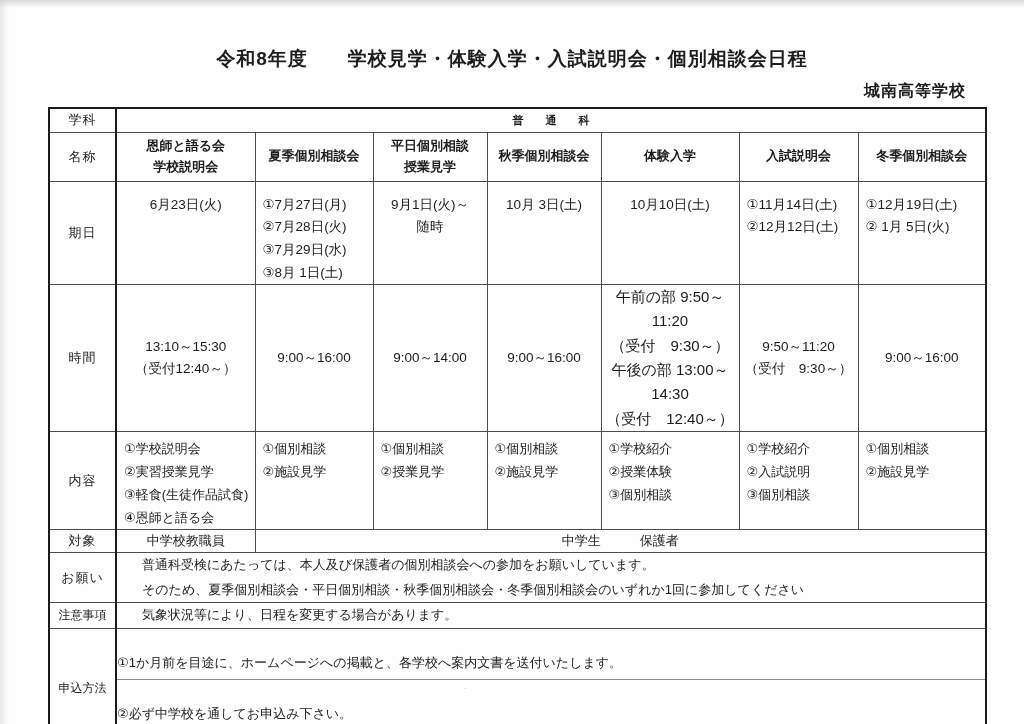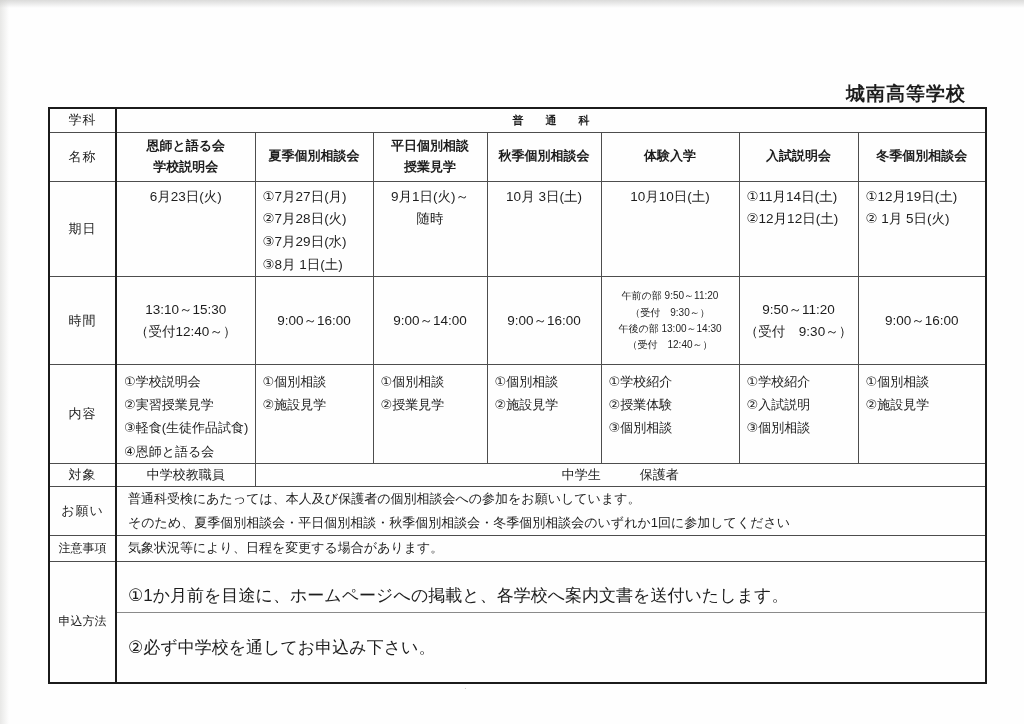--- a/index.html
+++ b/index.html
@@ -17,21 +17,21 @@
     background:linear-gradient(to right, rgba(205,205,202,.45), rgba(255,255,255,0)); }
   .scan-dot { position:absolute; left:464px; top:686px; width:5px; height:5px;
     color:#9a9a9a; font-size:8px; line-height:5px; opacity:.7; }
 
   .doc-title {
     position:absolute; top:46px; left:0; width:100%;
     text-align:center; font-size:19px; font-weight:700; letter-spacing:1px;
   }
   .school-name {
     position:absolute; top:81px; right:58px;
-    font-size:19px; font-weight:700; letter-spacing:1px;
+    font-size:16px; font-weight:700; letter-spacing:1px;
   }
 
   table.sched {
     position:absolute; left:48px; top:107px;
     width:937px; table-layout:fixed; border-collapse:collapse;
     border:2px solid #1b1b1b;
   }
   .sched th, .sched td {
     border:1px solid #4d4d4d;
     white-space:pre-line;
@@ -50,39 +50,40 @@
   tr.r-time  { height:88px; }
   tr.r-cont  { height:96px; }
   tr.r-targ  { height:23px; }
   tr.r-req   { height:47px; }
   tr.r-note  { height:26px; }
   tr.r-venue { height:38px; }
   tr.r-apply { height:67px; }
 
   td.dept-val { text-align:center; font-weight:700; font-size:11px; vertical-align:middle; }
   td.hdr  { font-weight:700; font-size:13px; text-align:center; vertical-align:middle; line-height:1.6; }
-  td.date { vertical-align:top; font-size:13.5px; padding-top:4px; line-height:1.68; }
+  td.date { vertical-align:top; font-size:13.5px; padding-top:12px; line-height:1.68; }
   td.date.ta-c { text-align:center; }
   td.date.ta-l { text-align:left; padding-left:7px; }
   td.time { vertical-align:middle; text-align:center; font-size:13.5px; line-height:1.62; }
-  td.time.tight { font-size:10px; }
+  td.time.tight { font-size:15px; }
   td.content { vertical-align:top; text-align:left; font-size:13px; padding:5px 0 0 7px; line-height:1.78; }
   td.target-cell { text-align:center; vertical-align:middle; font-size:13px;margin-top:36px; }
-  td.wide { text-align:left; font-size:13px; padding-left:11px; vertical-align:middle; line-height:1.85; }
+  td.wide { text-align:left; font-size:13px; padding-left:25px; vertical-align:middle; line-height:1.85; }
   td.apply-td { padding:0; vertical-align:top; }
-  .apply-line { height:33px; display:flex; align-items:center; padding-left:11px; font-size:17px; }
+  .apply-line { height:33px; display:flex; align-items:center; font-size:13px; }
   .apply-line.first { border-bottom:1px solid #8a8a8a; }
 </style>
 </head>
 <body>
 
 <div class="page">
   <div class="scan-top"></div>
   <div class="scan-left"></div>
 
+  <div class="doc-title">令和8年度　　学校見学・体験入学・入試説明会・個別相談会日程</div>
   <div class="school-name">城南高等学校</div>
 
   <table class="sched">
     <colgroup>
       <col style="width:67px">
         <col style="width:139px">
         <col style="width:118px">
         <col style="width:114px">
       <col style="width:114px">
         <col style="width:138px">

